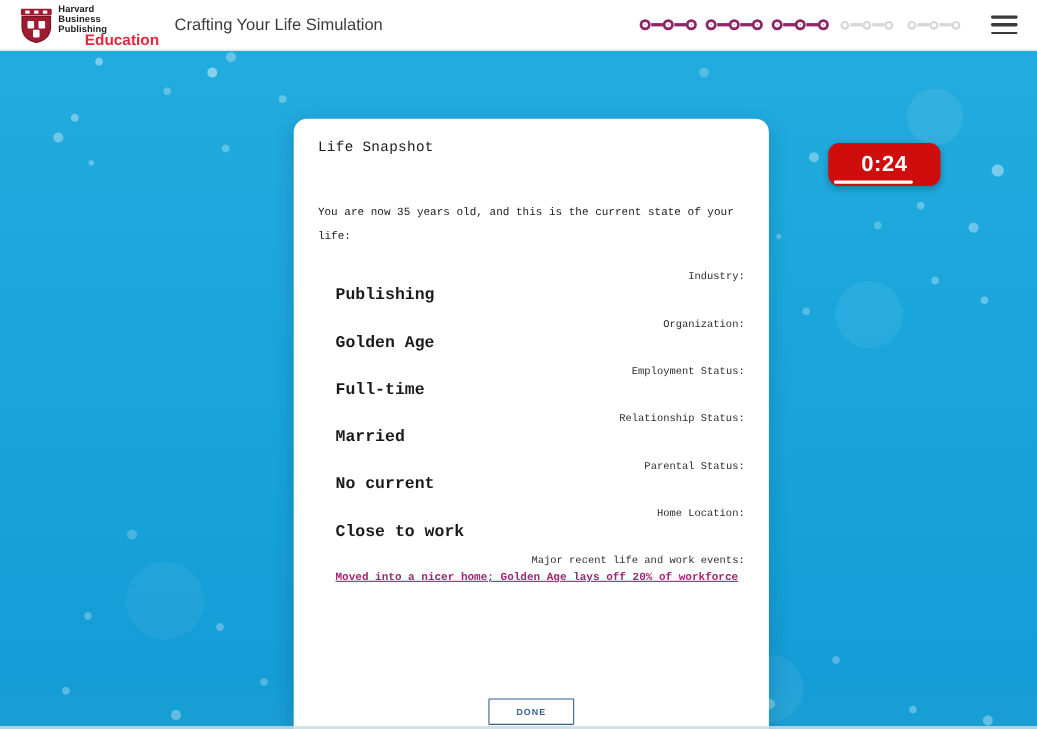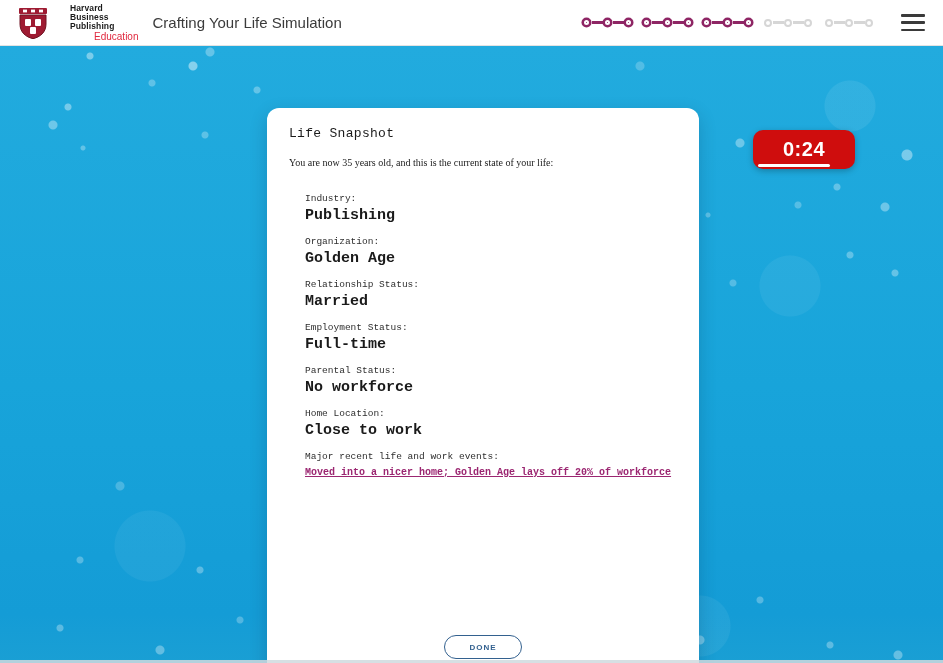--- a/index.html
+++ b/index.html
@@ -5,25 +5,25 @@
   * { margin:0; padding:0; box-sizing:border-box; }
   html,body { width:943px; height:663px; overflow:hidden; }
   body { font-family:"Liberation Sans", sans-serif; position:relative; background:#fff; }
 
   
   .header {
     position:absolute; top:0; left:0; width:943px; height:46px;
     background:#ffffff; border-bottom:1px solid #e3e3e3;
     display:flex; align-items:center; padding:0 18px; z-index:5;
   }
-  .logo { display:flex; align-items:center; gap:22px; }
+  .logo { display:flex; align-items:center; gap:5px; }
   .logo svg { display:block; }
   .logo-text { display:flex; flex-direction:column; line-height:9px; }
   .logo-text .brand { font-size:8.5px; font-weight:bold; color:#1a1a1a; letter-spacing:.1px; }
-  .logo-text .edu { font-size:10px; font-weight:normal; color:#e0283e; margin-top:1px;padding-left:24px; }
+  .logo-text .edu { font-size:14px; font-weight:bold; color:#e0283e; margin-top:1px;padding-left:24px; }
   .app-title { margin-left:14px; font-size:15px; font-weight:normal; color:#3b3b3b; }
 
   .progress { margin-left:auto; display:flex; align-items:center; gap:13px; margin-right:28px; }
   .progress-group { display:flex; align-items:center; }
   .pdot { width:5px; height:5px; border-radius:50%; flex:none; }
   .pdot.done { background:#8e2564; border:2px solid #fff; box-shadow:0 0 0 2.5px #8e2564; }
   .pdot.todo { width:8px; height:8px; background:#fff; border:2.5px solid #d6d6d6; box-shadow:none; }
   .pconn { width:11px; height:2.5px; flex:none; }
   .pconn.done { background:#8e2564; margin:0 2.5px; }
   .pconn.todo { background:#d6d6d6; margin:0 0.5px; }
@@ -90,30 +90,30 @@
   .timer-bar { position:absolute; left:5px; bottom:2.5px; height:3px; width:71%; background:#ffffff; border-radius:2px; }
 
   
   .card {
     position:absolute; left:267px; top:62px; width:432px; height:573px;
     background:#ffffff; border-radius:12px;
     box-shadow:0 6px 18px rgba(0,30,60,.20);
     padding:18px 22px; font-family:"Liberation Mono", monospace; color:#1a1a1a;
   }
   .card-title { font-size:13px; font-weight:normal; letter-spacing:.3px; }
-  .card-intro { margin-top:11px; font-size:10px; line-height:22px; width:388px;font-family:Liberation Serif, serif; }
+  .card-intro { margin-top:42px; font-size:10px; line-height:22px; width:388px; }
   .fields { margin-top:18px; margin-left:16px; }
   .field { margin-bottom:10px; }
-  .field-label { font-size:9.5px; line-height:13px; color:#2e2e2e; margin-bottom:2px; }
+  .field-label { font-size:9.5px; line-height:13px; color:#2e2e2e; margin-bottom:2px;text-align:right; }
   .field-value { font-size:15px; line-height:18px; font-weight:bold; color:#1a1a1a; }
   .field.highlight .field-value { font-size:10px; line-height:16px; color:#9b2671;text-decoration:underline; }
   .done-btn {
     position:absolute; left:50%; bottom:22px; transform:translateX(-50%);
     width:78px; height:24px; background:#ffffff;
-    border:1.2px solid #33618f; border-radius:12px;
+    border:1.2px solid #33618f; border-radius:1px;
     font-family:"Liberation Sans", sans-serif;
     font-size:8px; font-weight:bold; letter-spacing:1px; color:#33618f;
     cursor:pointer; display:flex; align-items:center; justify-content:center;
   }
 </style>
 </head>
 <body>
 
 <div class="header">
   <div class="logo">
@@ -199,30 +199,30 @@
     <div class="fields" id="fields">
         <div class="field">
           <div class="field-label">Industry:</div>
           <div class="field-value">Publishing</div>
         </div>
         <div class="field">
           <div class="field-label">Organization:</div>
           <div class="field-value">Golden Age</div>
         </div>
         <div class="field">
+          <div class="field-label">Employment Status:</div>
+          <div class="field-value">Full-time</div>
+        </div>
+        <div class="field">
           <div class="field-label">Relationship Status:</div>
           <div class="field-value">Married</div>
         </div>
         <div class="field">
-          <div class="field-label">Employment Status:</div>
-          <div class="field-value">Full-time</div>
-        </div>
-        <div class="field">
           <div class="field-label">Parental Status:</div>
-          <div class="field-value">No workforce</div>
+          <div class="field-value">No current</div>
         </div>
         <div class="field">
           <div class="field-label">Home Location:</div>
           <div class="field-value">Close to work</div>
         </div>
         <div class="field highlight">
           <div class="field-label">Major recent life and work events:</div>
           <div class="field-value">Moved into a nicer home; Golden Age lays off 20% of workforce</div>
         </div>
       </div>

